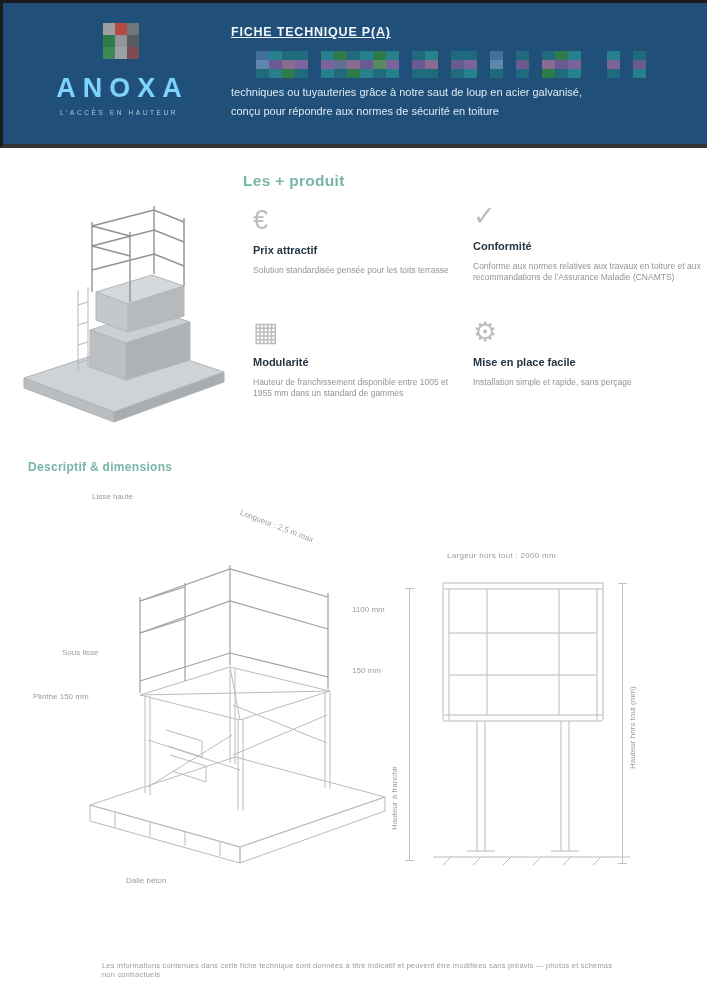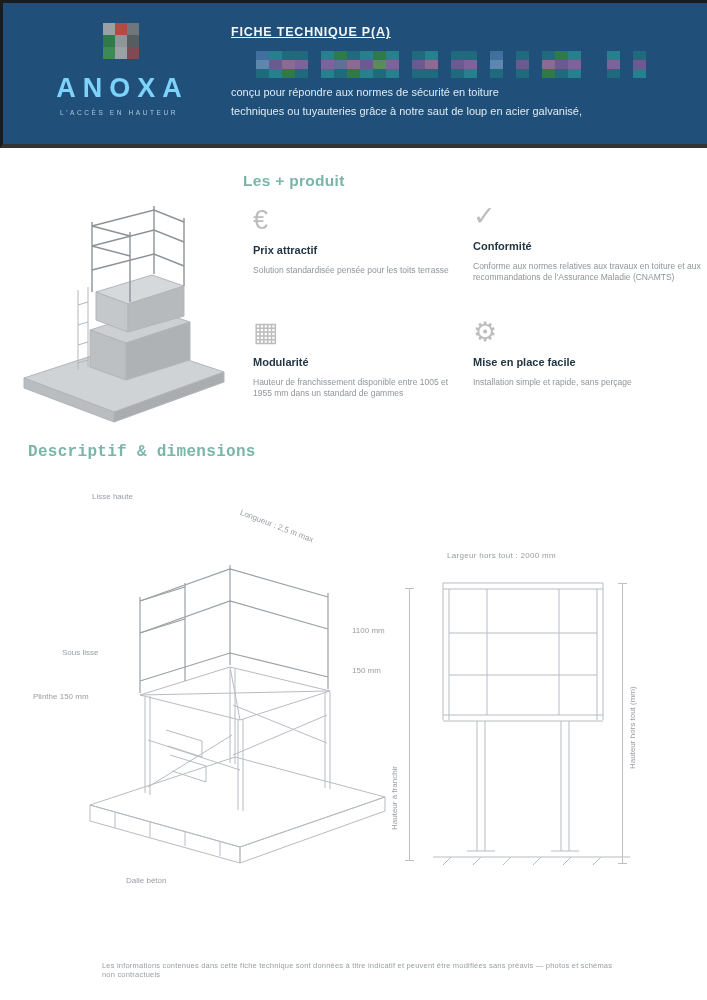--- a/index.html
+++ b/index.html
@@ -150,22 +150,22 @@
         <div style="background: rgb(31, 107, 125);"></div>
         <div style="background: rgb(39, 128, 141);"></div>
         <div style="background: rgb(32, 80, 122);"></div>
         <div style="background: rgb(32, 80, 122);"></div>
         <div style="background: rgb(31, 107, 125);"></div>
         <div style="background: rgb(32, 80, 122);"></div>
         <div style="background: rgb(39, 128, 141);"></div>
         <div style="background: rgb(32, 80, 122);"></div>
       </div>
     <div class="hero">
+      <div>techniques ou tuyauteries grâce à notre saut de loup en acier galvanisé,</div>
       <div>conçu pour répondre aux normes de sécurité en toiture</div>
-      <div>techniques ou tuyauteries grâce à notre saut de loup en acier galvanisé,</div>
     </div>
   </div>
 
   <svg style="left:12px;top:170px;" width="224" height="258" viewBox="0 0 224 258">
     <g stroke="#b2b6ba" stroke-width="1" fill="none">
 
       <polygon points="12,208 122,172 212,202 102,242" fill="#cfd3d6"></polygon>
       <polygon points="12,208 102,242 102,252 12,218" fill="#b9bdc0"></polygon>
       <polygon points="102,242 212,202 212,212 102,252" fill="#a9adb0"></polygon>
 
@@ -218,21 +218,21 @@
     <div class="f-title">Modularité</div>
     <div class="f-desc">Hauteur de franchissement disponible entre 1005 et 1955 mm dans un standard de gammes</div>
   </div>
 
   <div class="feature" style="left:473px;top:316px;width:228px;">
     <div class="f-icon">⚙</div>
     <div class="f-title">Mise en place facile</div>
     <div class="f-desc">Installation simple et rapide, sans perçage</div>
   </div>
 
-  <div class="sec-h" style="left:28px;top:443px;font-size:16px;font-family:Liberation Mono, monospace;">Descriptif &amp; dimensions</div>
+  <div class="sec-h" style="left:28px;top:460px;font-size:12px;">Descriptif &amp; dimensions</div>
 
   <svg style="left:70px;top:505px;" width="330" height="400" viewBox="0 0 330 400">
     <g stroke="#b7bcc2" stroke-width="1" fill="none">
 
       <polygon points="20,300 165,252 315,292 170,342"></polygon>
       <polygon points="20,300 170,342 170,358 20,316"></polygon>
       <polygon points="170,342 315,292 315,306 170,358"></polygon>
       <line x1="45" y1="308" x2="45" y2="323"></line>
         <line x1="80" y1="317" x2="80" y2="332"></line>
       <line x1="115" y1="326" x2="115" y2="341"></line>
@@ -313,21 +313,21 @@
   <div class="tick" style="left:405px;top:588px;"></div>
   <div class="tick" style="left:405px;top:860px;"></div>
   <div class="dimline" style="left:622px;top:583px;height:280px;"></div>
   <div class="tick" style="left:618px;top:583px;"></div>
   <div class="tick" style="left:618px;top:863px;"></div>
 
   <div class="lbl" style="left:92px;top:492px;">Lisse haute</div>
   <div class="lbl lbl-rot" style="left:242px;top:508px;">Longueur : 2,5 m max</div>
   <div class="lbl" style="left:62px;top:648px;">Sous lisse</div>
   <div class="lbl" style="left:33px;top:692px;">Plinthe 150 mm</div>
-  <div class="lbl" style="left:352px;top:626px;">1100 mm</div>
+  <div class="lbl" style="left:352px;top:605px;">1100 mm</div>
   <div class="lbl" style="left:352px;top:666px;">150 mm</div>
   <div class="lbl" style="left:126px;top:876px;">Dalle béton</div>
   <div class="lbl lbl-vert" style="left:390px;top:728px;">Hauteur à franchir</div>
   <div class="lbl" style="left:447px;top:551px;letter-spacing:.3px;">Largeur hors tout : 2000 mm</div>
   <div class="lbl lbl-vert" style="left:628px;top:648px;height:160px;">Hauteur hors tout (mm)</div>
 
   <div class="footer">
     <span>Les informations contenues dans cette </span><span class="u">fiche technique</span><span> sont données à titre indicatif et peuvent être modifiées sans préavis — photos et schémas non contractuels</span>
   </div>
 

